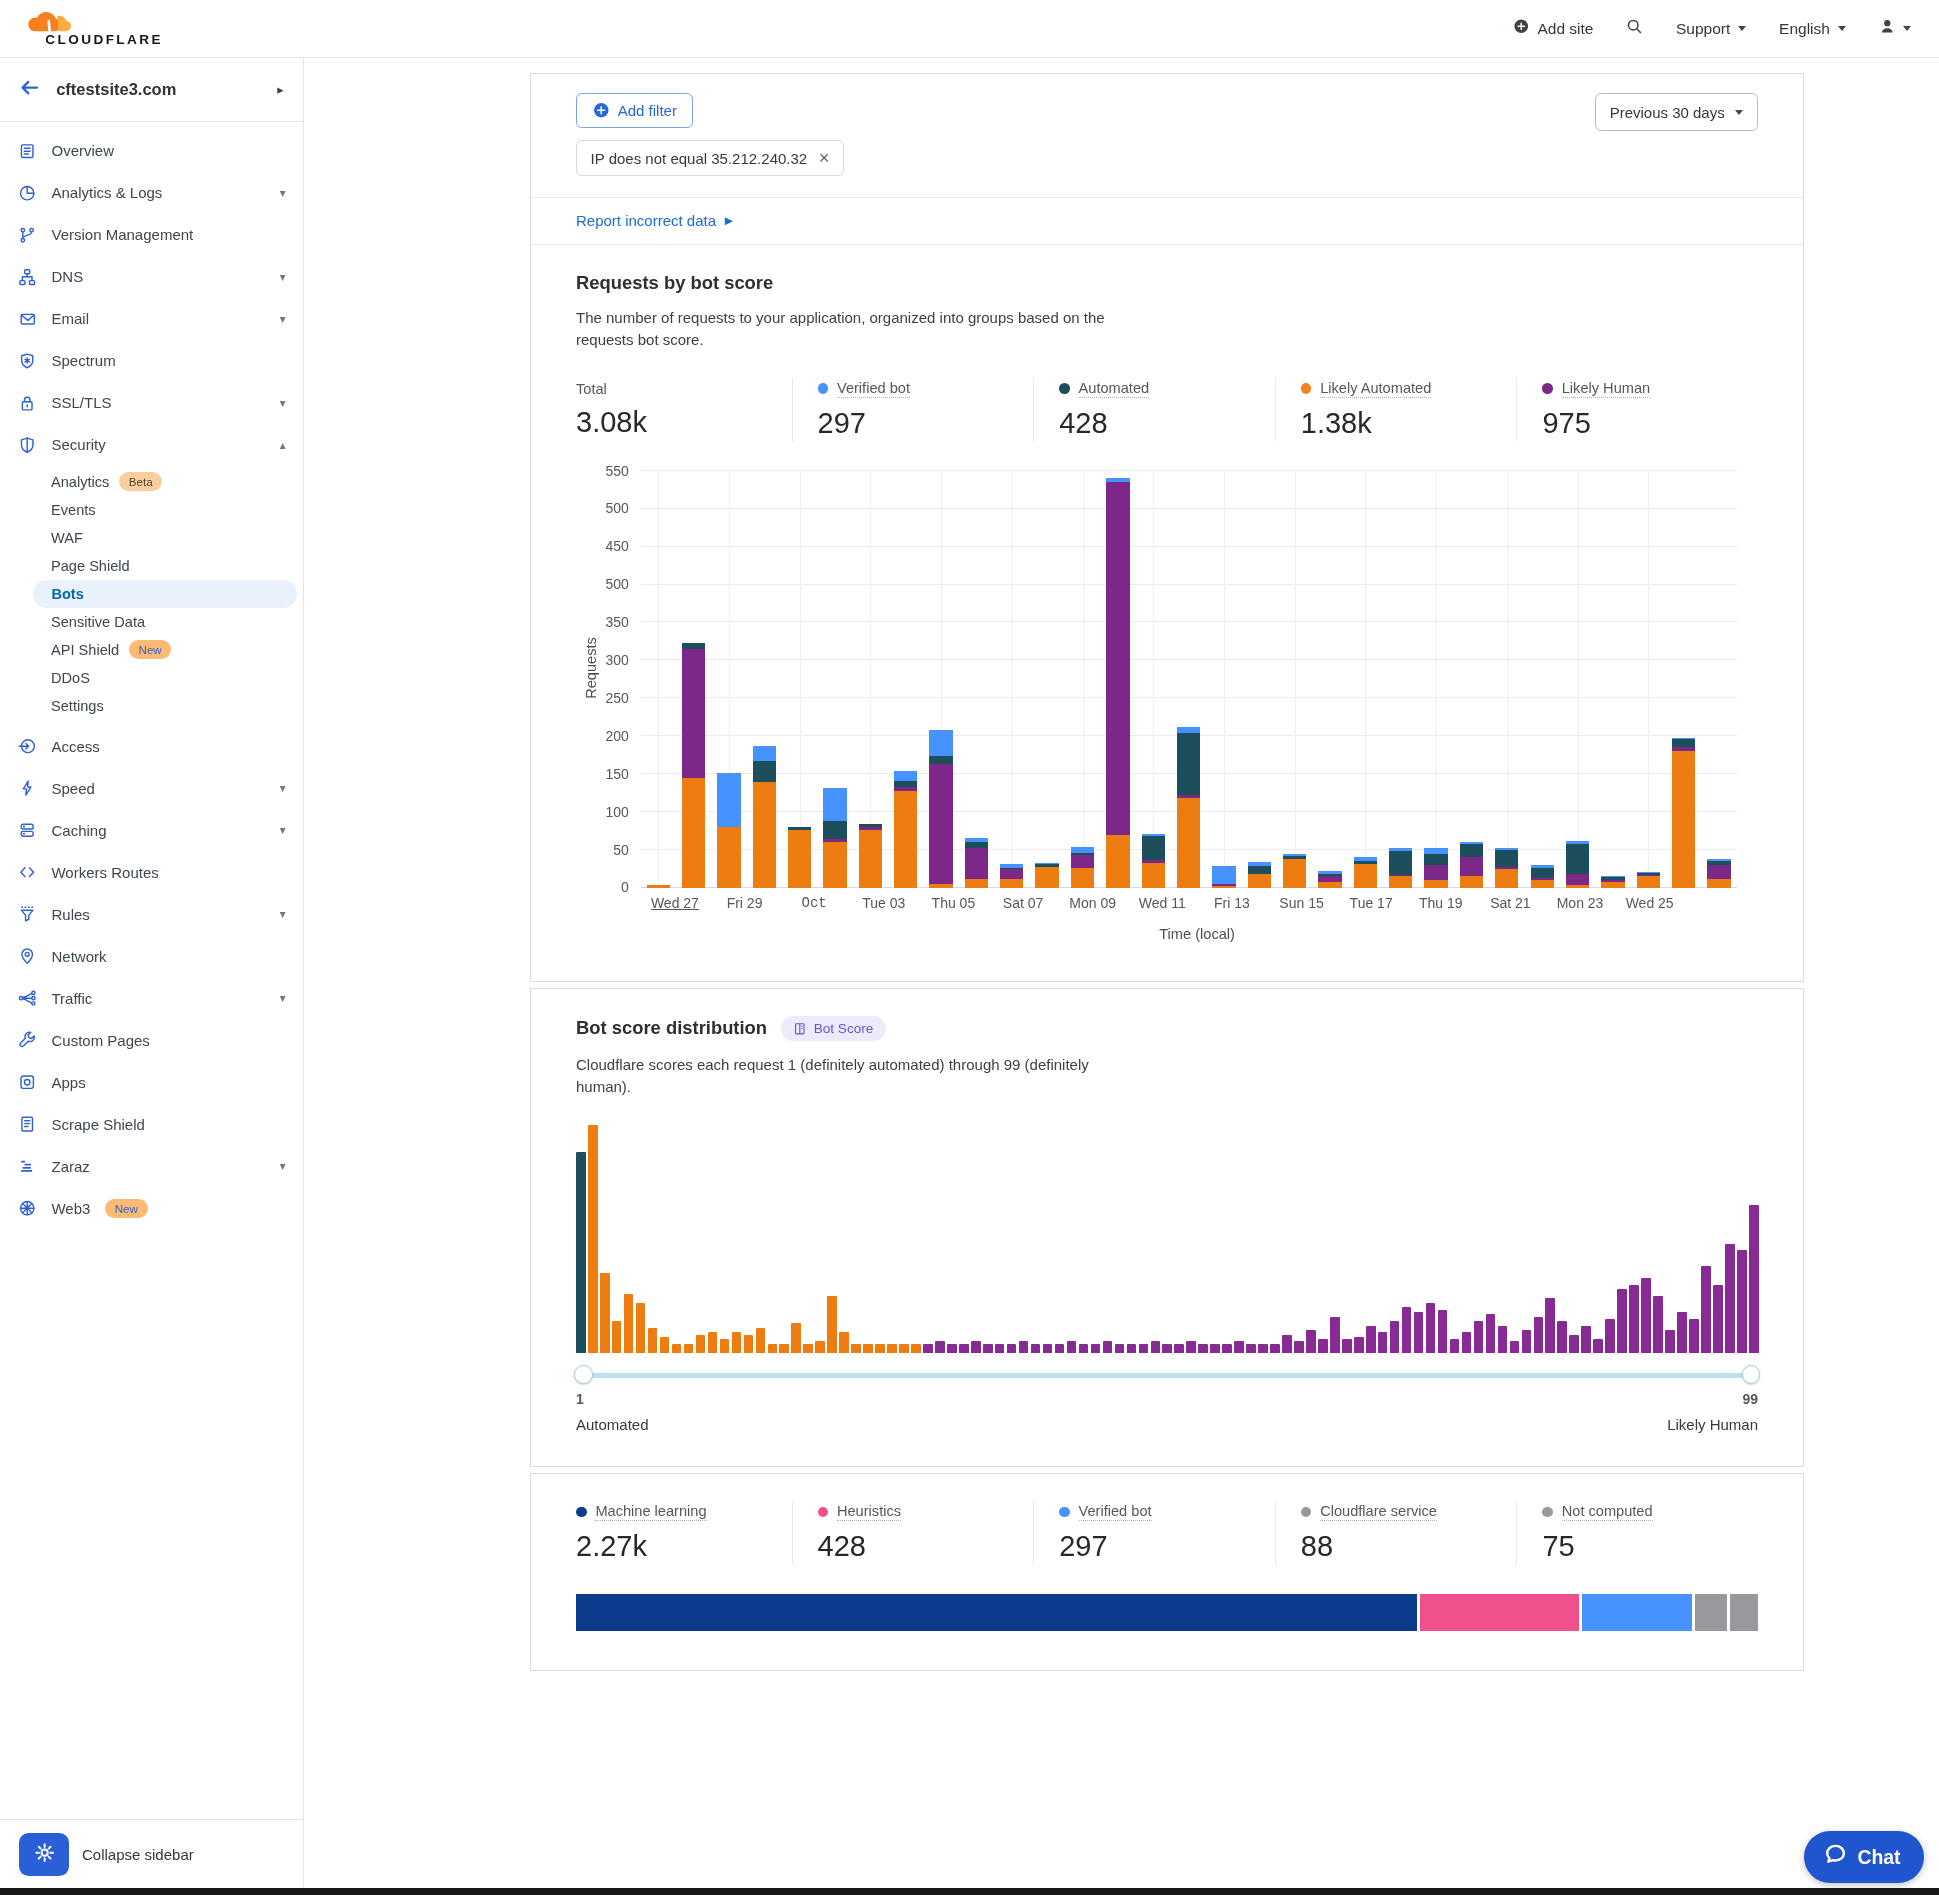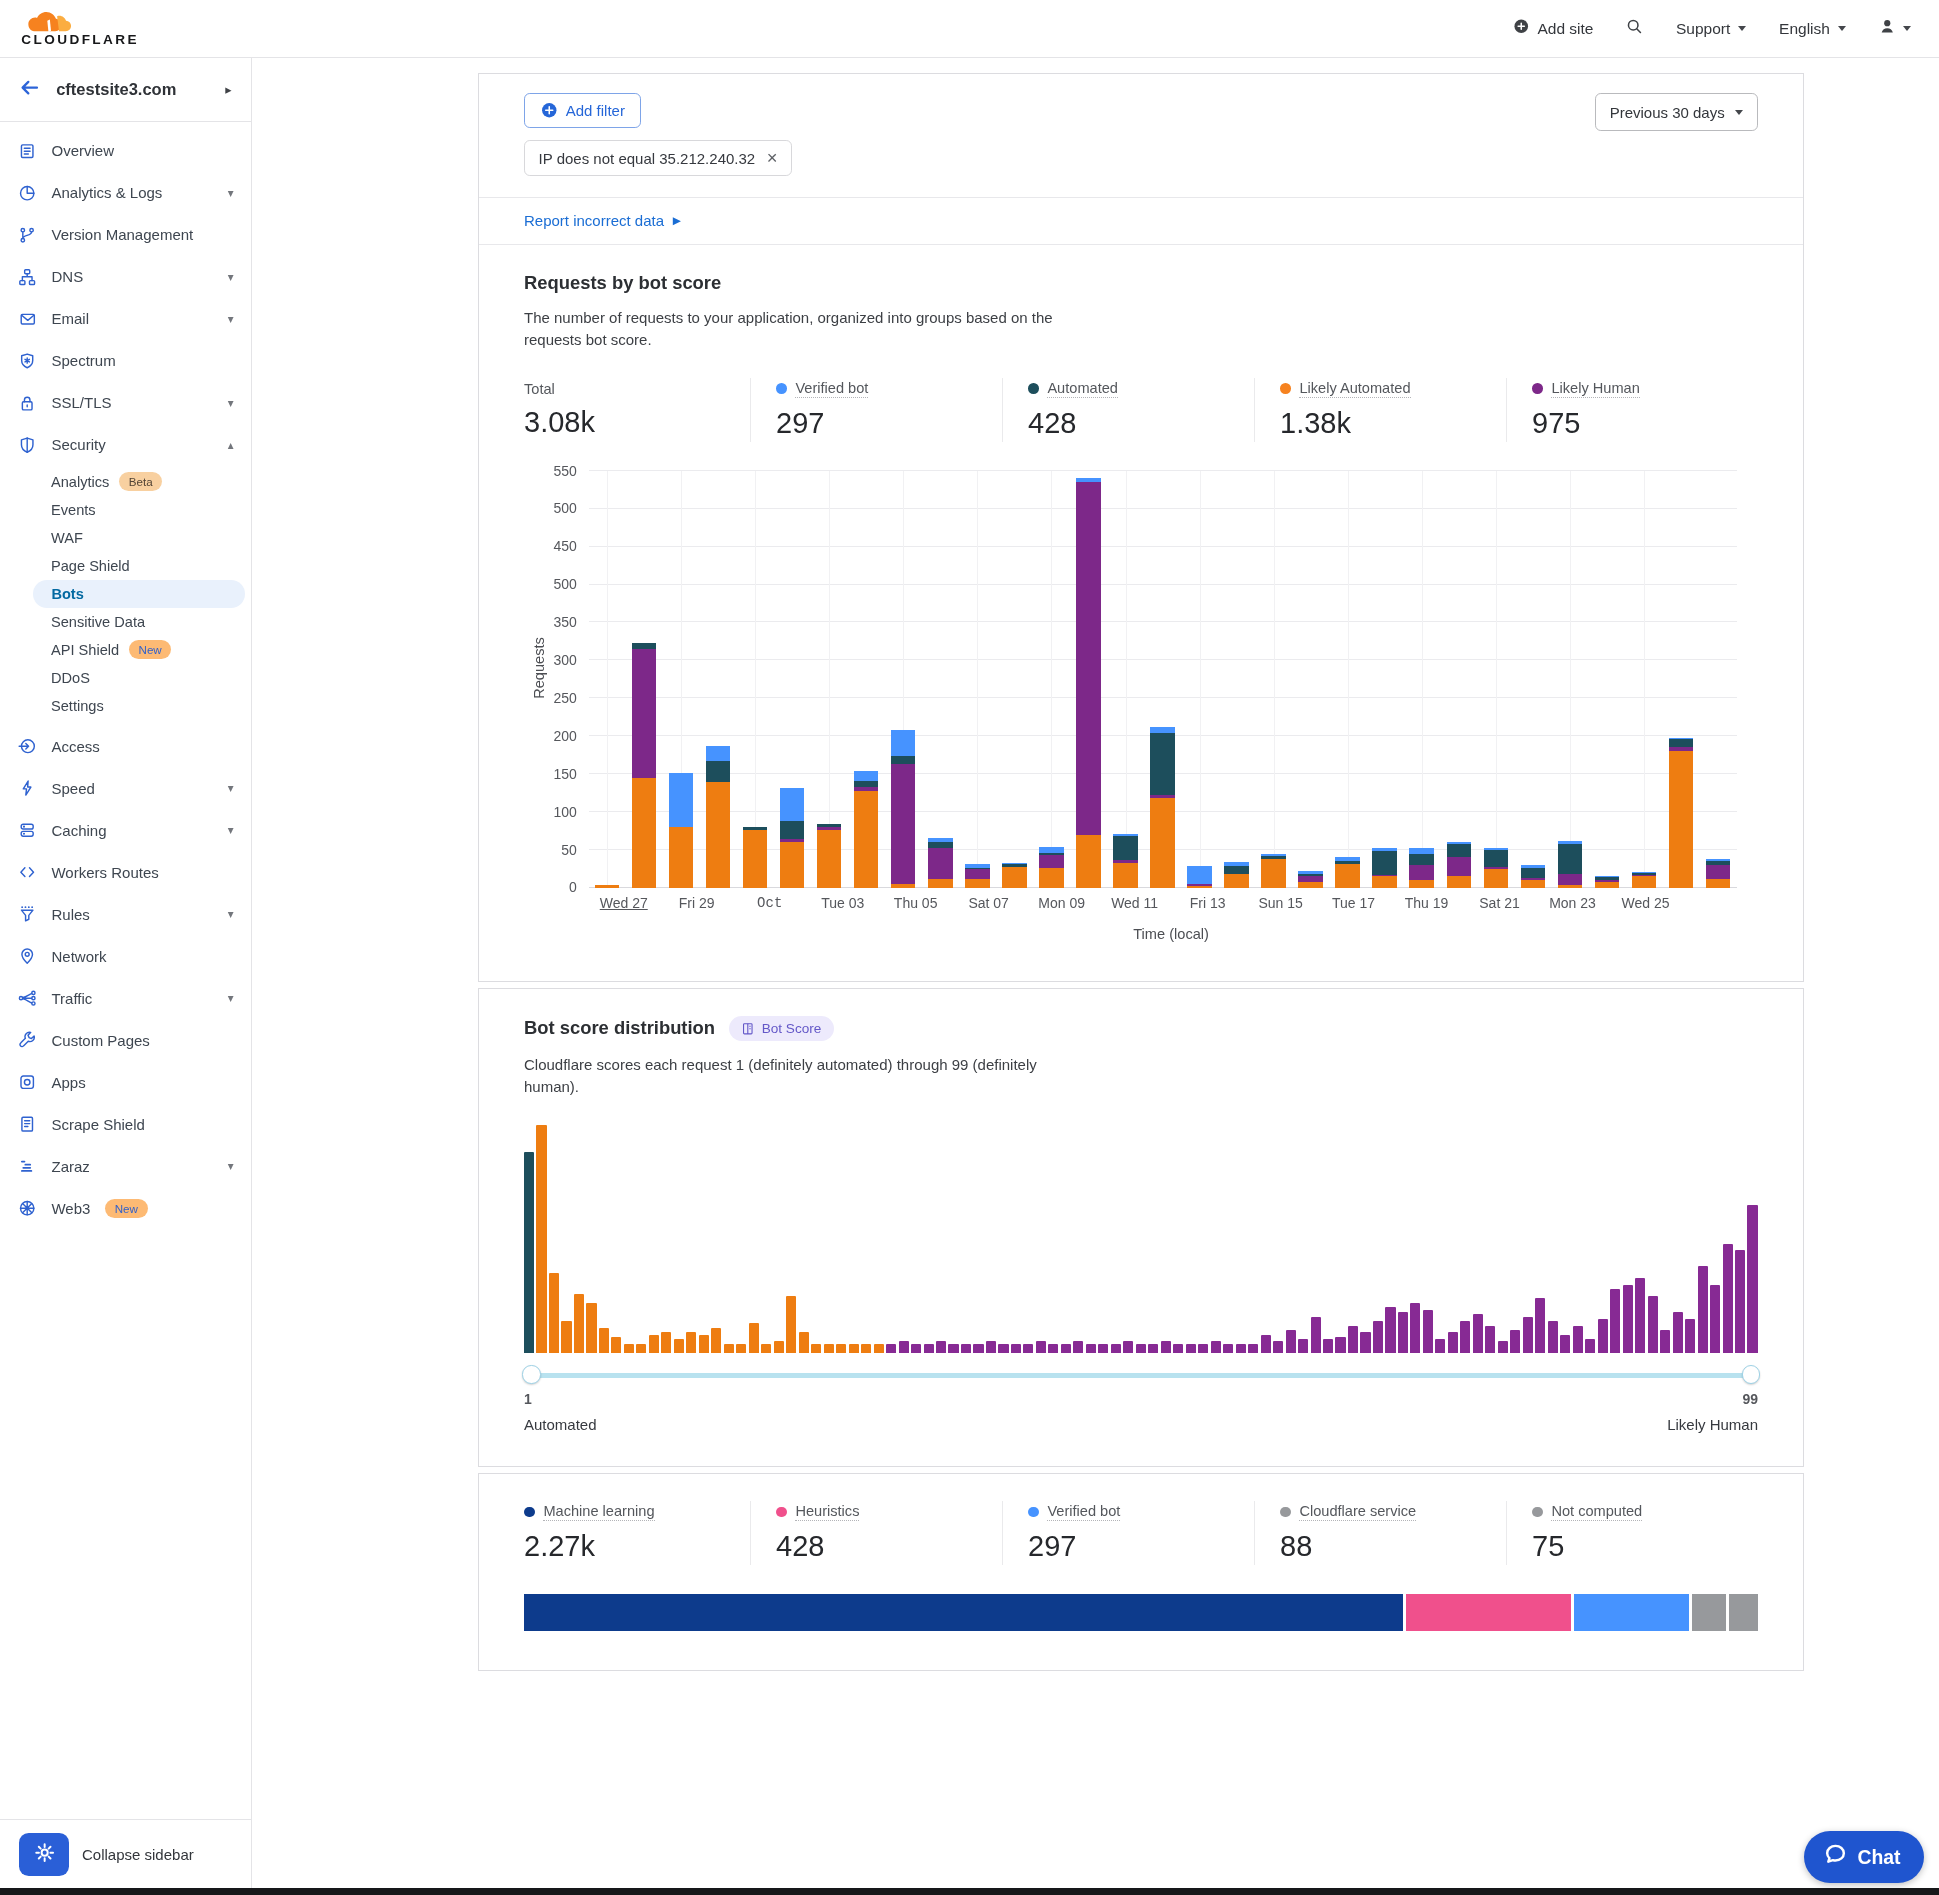--- a/index.html
+++ b/index.html
@@ -5,27 +5,27 @@
   * { box-sizing: border-box; }
   html,body { margin:0; padding:0; }
   body {
     width:1940px; height:1895px; overflow:hidden; background:#fff;
     font-family:"Liberation Sans", sans-serif; color:#36393f;
   }
   
   .topbar { height:58px; background:#fff; border-bottom:1px solid #e4e4e7;
     display:flex; align-items:center; justify-content:space-between; padding:0 29px 0 21.3px; }
   .brand { display:flex; flex-direction:column; align-items:flex-start; line-height:1; }
-  .brand-name { font-size:13.6px; font-weight:bold; letter-spacing:2.4px; color:#17181a; margin-top:-1.9px; }
+  .brand-name { font-size:13.6px; font-weight:bold; letter-spacing:2.4px; color:#17181a; margin-top:-1.9px;margin-left:24px; }
   .topnav { display:flex; align-items:center; gap:33px; font-size:15.5px; color:#33363b; }
   .topnav .tn-item { display:flex; align-items:center; gap:7.8px; cursor:pointer; }
   .caret { width:0;height:0;border-left:4.9px solid transparent;border-right:4.9px solid transparent;border-top:5.8px solid #44474c; display:inline-block; }
   
   .shell { display:flex; height:1831px; }
-  .sidebar { width:252px; flex:none; border-right:1px solid #e4e4e7; display:flex; flex-direction:column; background:#fff; }
+  .sidebar { width:304px; flex:none; border-right:1px solid #e4e4e7; display:flex; flex-direction:column; background:#fff; }
   .site-row { height:64px; flex:none; display:flex; align-items:center; gap:15.5px; padding:0 19.4px; border-bottom:1px solid #e4e4e7; }
   .site-name { font-size:16.5px; font-weight:700; color:#2f3237; }
   .site-chev { margin-left:auto; color:#3f4246; font-size:12.6px; cursor:pointer; }
   .side-nav { flex:1; padding-top:7.8px; overflow:hidden; }
   .nav-item { display:flex; align-items:center; gap:14.6px; height:42px; padding:0 17.5px; font-size:15px; color:#3e4650; cursor:pointer; }
   .nav-icon { width:19.4px; height:19.4px; flex:none; display:flex; align-items:center; justify-content:center; }
   .nav-icon svg { width:18.4px; height:18.4px; fill:none; stroke:#2f62d0; stroke-width:1.25; stroke-linecap:round; stroke-linejoin:round; }
   .chev { margin-left:auto; color:#73767c; font-size:11.6px; }
   .sub-list { padding:1.9px 0 5.8px; }
   .sub-item { display:flex; align-items:center; gap:9.7px; height:28px; padding-left:51px; font-size:14.6px; color:#3e4650; cursor:pointer; }

